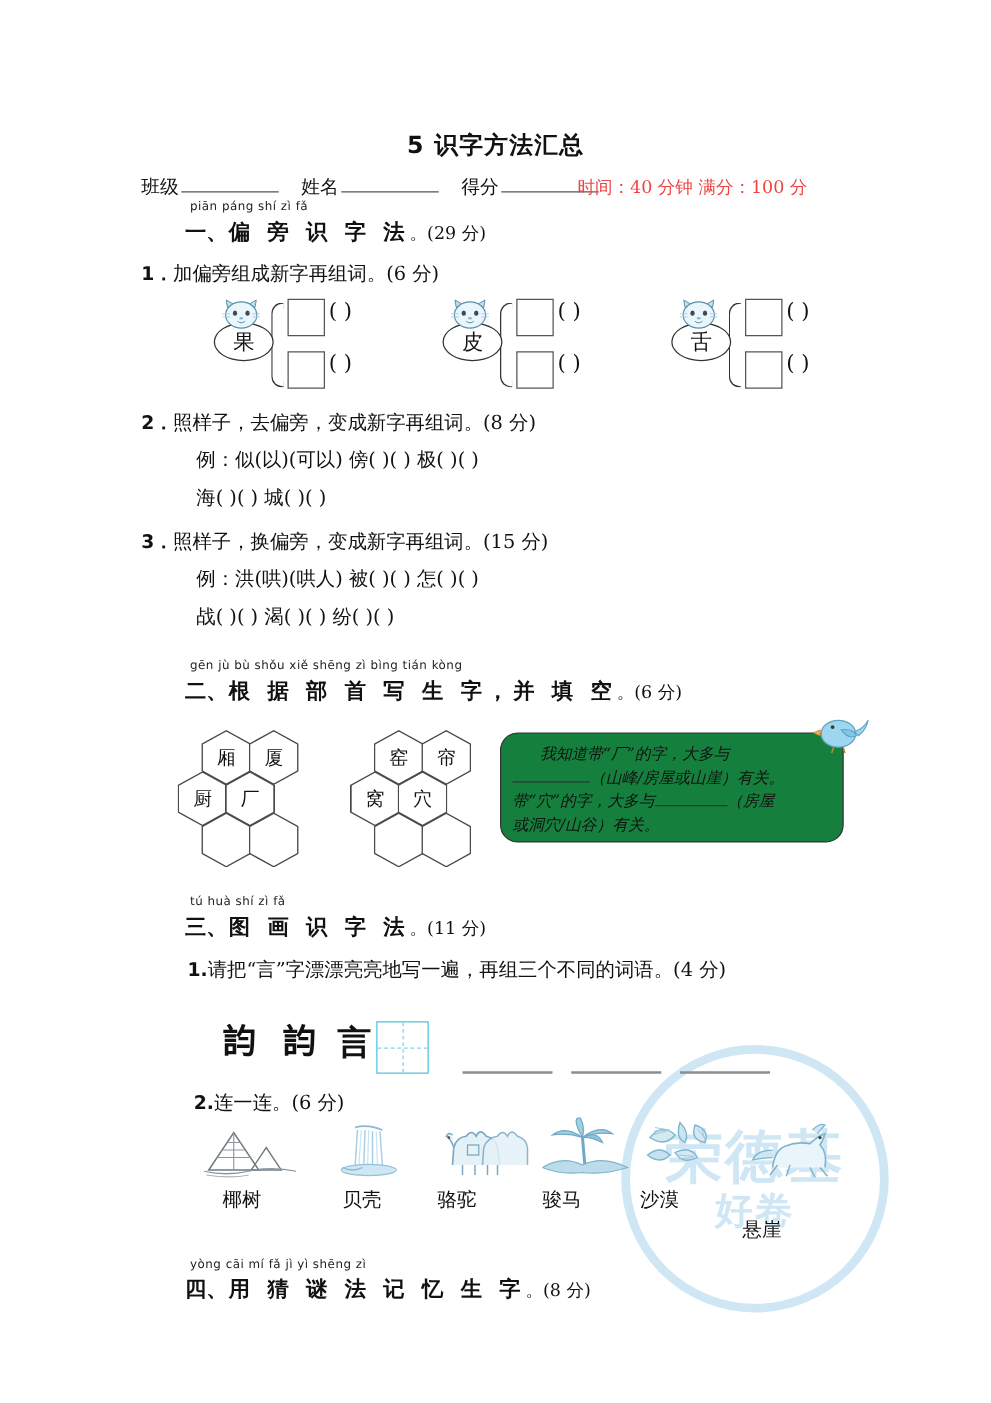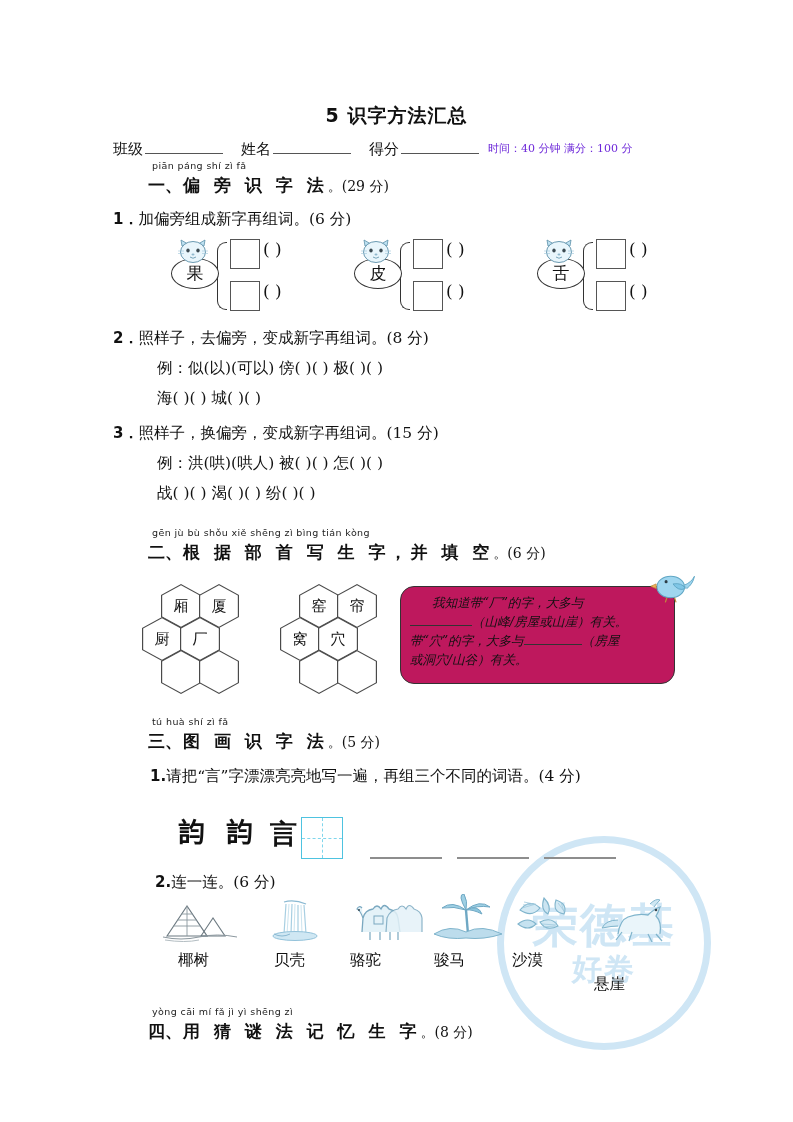--- a/index.html
+++ b/index.html
@@ -42,22 +42,22 @@
     font-family:Liberation Sans, sans-serif;
     display:flex;align-items:baseline;
   }
   .info-row .fld{white-space:nowrap;}
   .info-row .uline{
     display:inline-block;width:78px;border-bottom:1.4px solid #555;height:13px;
     margin:0 2px;
   }
   .info-row .sp{display:inline-block;width:16px;}
   .meta{
-    position:absolute;left:488px;top:141px;
-    color:#6d28d9;font-size:11px;white-space:nowrap;
+    position:absolute;left:462px;top:141px;
+    color:#ef4444;font-size:14px;white-space:nowrap;
     font-family:"DejaVu Serif","Liberation Serif",serif;
   }
 
   
   .sec{
     position:absolute;left:110px;
     font-size:17px;font-weight:bold;letter-spacing:0px;white-space:nowrap;
     font-family:"DejaVu Sans","Liberation Sans",sans-serif;
     margin-left:38px;
   }
@@ -117,22 +117,22 @@
   }
   .hex .inner{
     position:absolute;left:1.2px;top:1.2px;right:1.2px;bottom:1.2px;
     background:#fff;
     clip-path:polygon(50% 0%,100% 25%,100% 75%,50% 100%,0% 75%,0% 25%);
   }
   .hex .ch{position:relative;z-index:2;}
 
   
   .kbox{
-    position:absolute;left:400px;top:586px;width:275px;height:98px;
-    border:1.4px solid #333;border-radius:14px;background:#be185d;
+    position:absolute;left:400px;top:586px;width:275px;height:88px;
+    border:1.4px solid #333;border-radius:14px;background:#15803d;
     padding:6px 8px 4px 9px;box-sizing:border-box;
     font-size:12.6px;line-height:1.52;
     font-family:"DejaVu Serif","Liberation Serif",serif;
     font-style:italic;
   }
   .kbox .il{display:inline-block;width:62px;border-bottom:1.2px solid #333;height:12px;}
   .kbox .il-s{display:inline-block;width:58px;border-bottom:1.2px solid #333;height:12px;}
   .bird{position:absolute;left:650px;top:570px;width:46px;height:34px;z-index:5;}
 
   
@@ -336,21 +336,21 @@
       <ellipse cx="27" cy="22" rx="18" ry="14" fill="#9fd6ef" stroke="#5fa6c4" stroke-width="1.4"></ellipse>
       <circle cx="21" cy="15" r="2" fill="#2d3d46"></circle>
       <path d="M8 18 L1 21 L8 24 Z" fill="#f0b25a" stroke="#c2893c" stroke-width="1"></path>
       <path d="M30 18 q12 -2 16 6 q-9 4 -16 -6 Z" fill="#7fc6e6" stroke="#5fa6c4" stroke-width="1.2"></path>
       <path d="M44 20 q10 -4 14 -12 q-2 10 -10 16 Z" fill="#9fd6ef" stroke="#5fa6c4" stroke-width="1.2"></path>
       <path d="M22 36 l-2 6 M32 36 l2 6" stroke="#c2893c" stroke-width="1.6" fill="none"></path>
     </svg>
 
     <div class="pinyin" style="left:152px;top:716px;">tú huà shí  zì   fǎ</div>
     <div class="sec" style="top:730px;">
-      <span class="num">三、</span><span class="sp-title">图 画 识 字 法</span><span class="pt">。(5 分)</span>
+      <span class="num">三、</span><span class="sp-title">图 画 识 字 法</span><span class="pt">。(11 分)</span>
     </div>
 
     <div class="q" style="left:150px;top:766px;">
       <span class="qn">1.</span><span>请把“言”字漂漂亮亮地写一遍，再组三个不同的词语。(4 分)</span>
     </div>
 
     <div class="oracle" style="left:178px;top:816px;">𧥺</div>
     <div class="oracle" style="left:226px;top:816px;">𧥺</div>
     <div class="oracle" style="left:270px;top:816px;">言</div>
 

